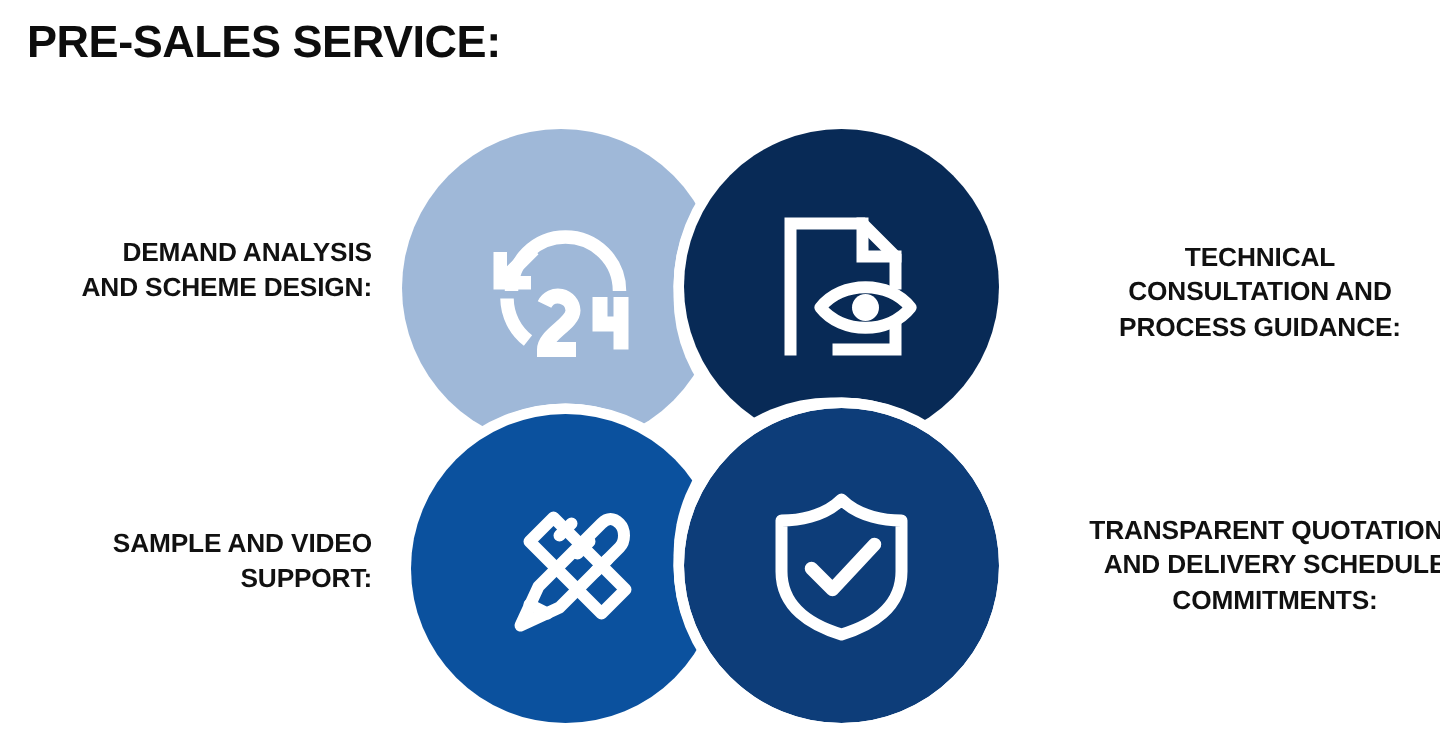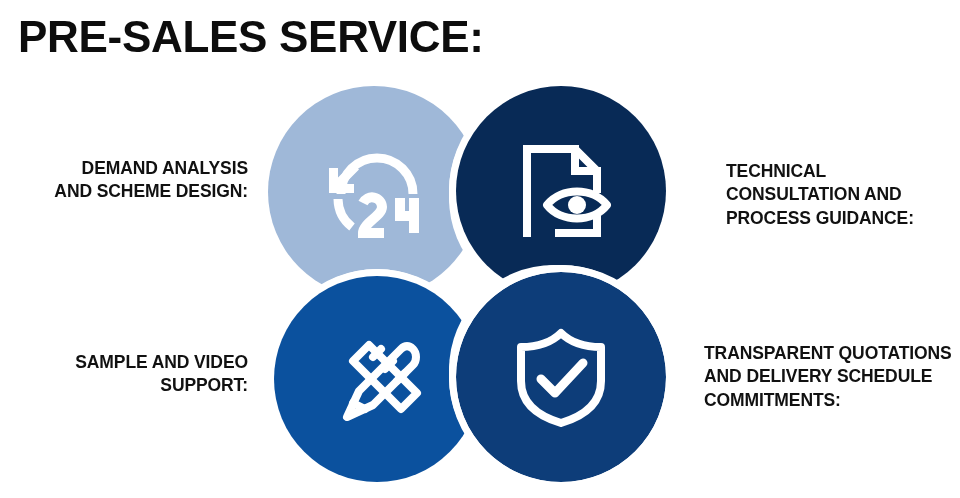--- a/index.html
+++ b/index.html
@@ -13,21 +13,21 @@
     position: relative;
     overflow: hidden;
     font-family: "Liberation Sans", sans-serif;
     color: #0d0d0d;
   }
 
   #page-title {
     position: absolute;
     left: 18px;
     top: 12px;
-    font-size: 44px;
+    font-size: 30px;
     font-weight: bold;
     letter-spacing: -0.3px;
     color: #0d0d0d;
     white-space: nowrap;
   }
 
   
   #circle-cluster {
     position: absolute;
     left: 268px;
@@ -91,21 +91,21 @@
   .label {
     position: absolute;
     font-size: 17.5px;
     font-weight: bold;
     line-height: 1.33;
     letter-spacing: -0.1px;
     color: #111111;
     white-space: pre-line;
   }
   .label.right-align { text-align: right; }
-  .label.left-align  { text-align: left; }
+  .label.left-align  { text-align: center; }
 
   #label-demand      { right: 712px; top: 157px; width: 250px; }
   #label-sample      { right: 712px; top: 351px; width: 250px; }
   #label-technical   { left: 726px;  top: 160px; width: 228px; }
   #label-quotations  { left: 704px;  top: 342px; width: 292px; }
 </style>
 </head>
 <body>
 
 <div id="page-title">PRE-SALES SERVICE:</div>

